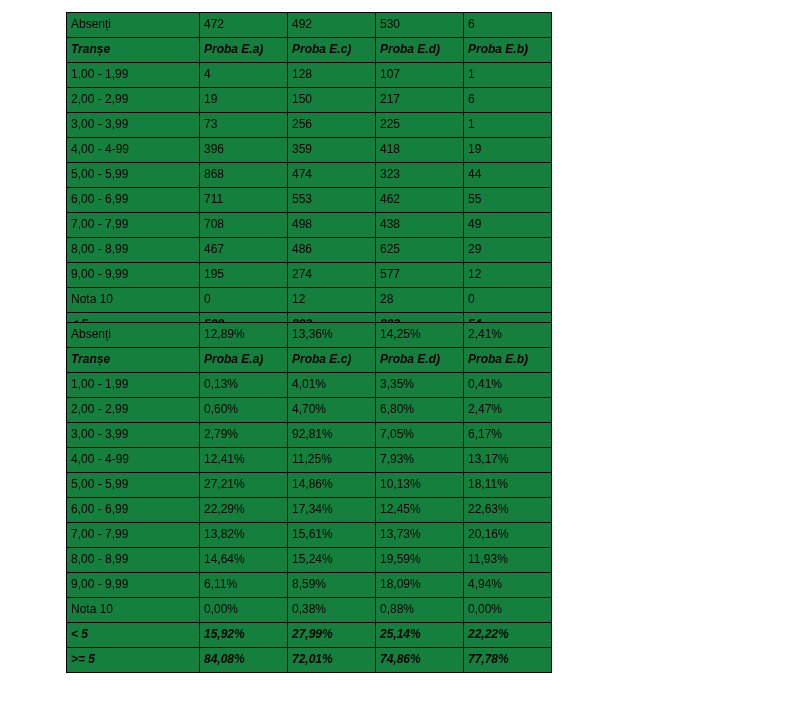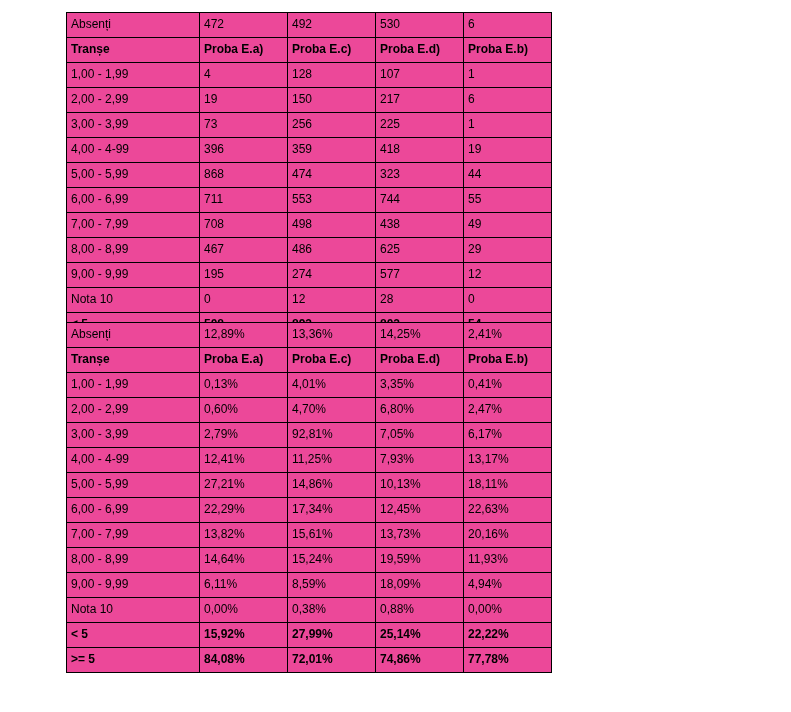--- a/index.html
+++ b/index.html
@@ -20,35 +20,35 @@
     left: 0;
     top: 0;
     width: 791px;
     height: 712px;
   }
   table.grid {
     border-collapse: collapse;
     table-layout: fixed;
     font-size: 12px;
     color: #000;
-    background: #ec4899;
+    background: #15803d;
   }
   table.grid td {
     border: 1px solid #000000;
     height: 21px;
     padding: 1px 4px 2px 4px;
     vertical-align: middle;
     white-space: nowrap;
     overflow: hidden;
     text-overflow: clip;
     line-height: 15px;
   }
   .col-label { width: 133px; }
   .col-val   { width: 88px; }
-  .bold { font-weight: bold; }
+  .bold { font-weight: bold; font-style: italic; }
   #table-one {
     position: absolute;
     left: 66px;
     top: 12px;
   }
   #table-two {
     position: absolute;
     left: 66px;
     top: 322px;
   }
@@ -113,21 +113,21 @@
           <td>5,00 - 5,99</td>
           <td>868</td>
           <td>474</td>
           <td>323</td>
           <td>44</td>
         </tr>
         <tr>
           <td>6,00 - 6,99</td>
           <td>711</td>
           <td>553</td>
-          <td>744</td>
+          <td>462</td>
           <td>55</td>
         </tr>
         <tr>
           <td>7,00 - 7,99</td>
           <td>708</td>
           <td>498</td>
           <td>438</td>
           <td>49</td>
         </tr>
         <tr>

